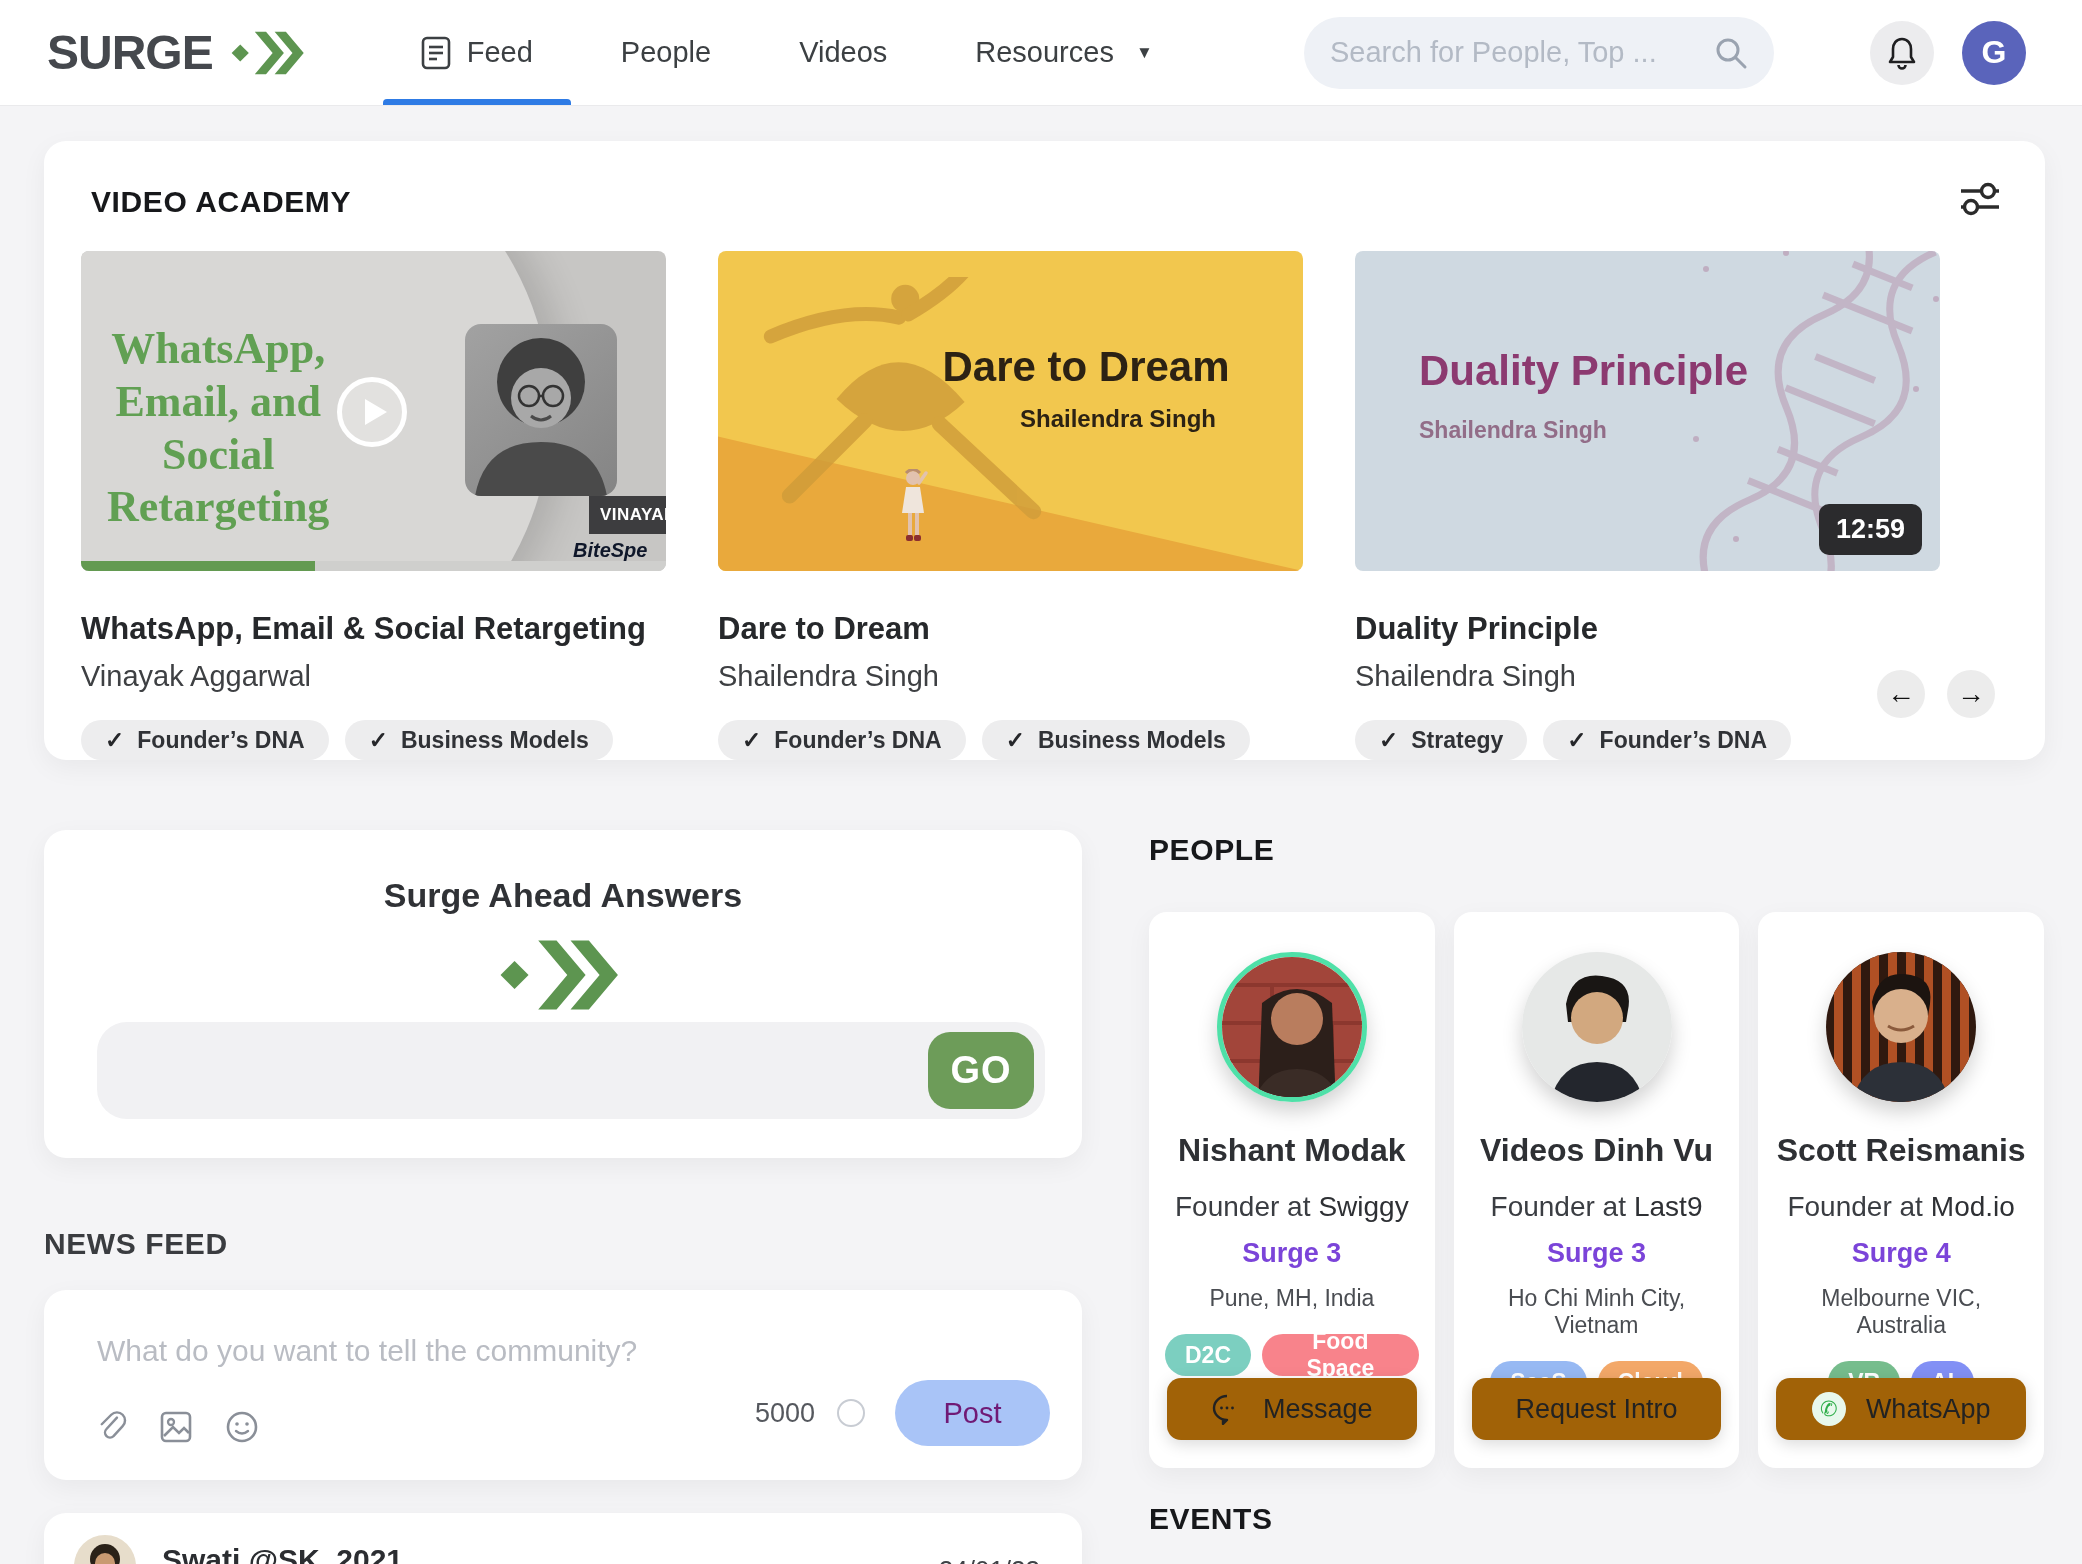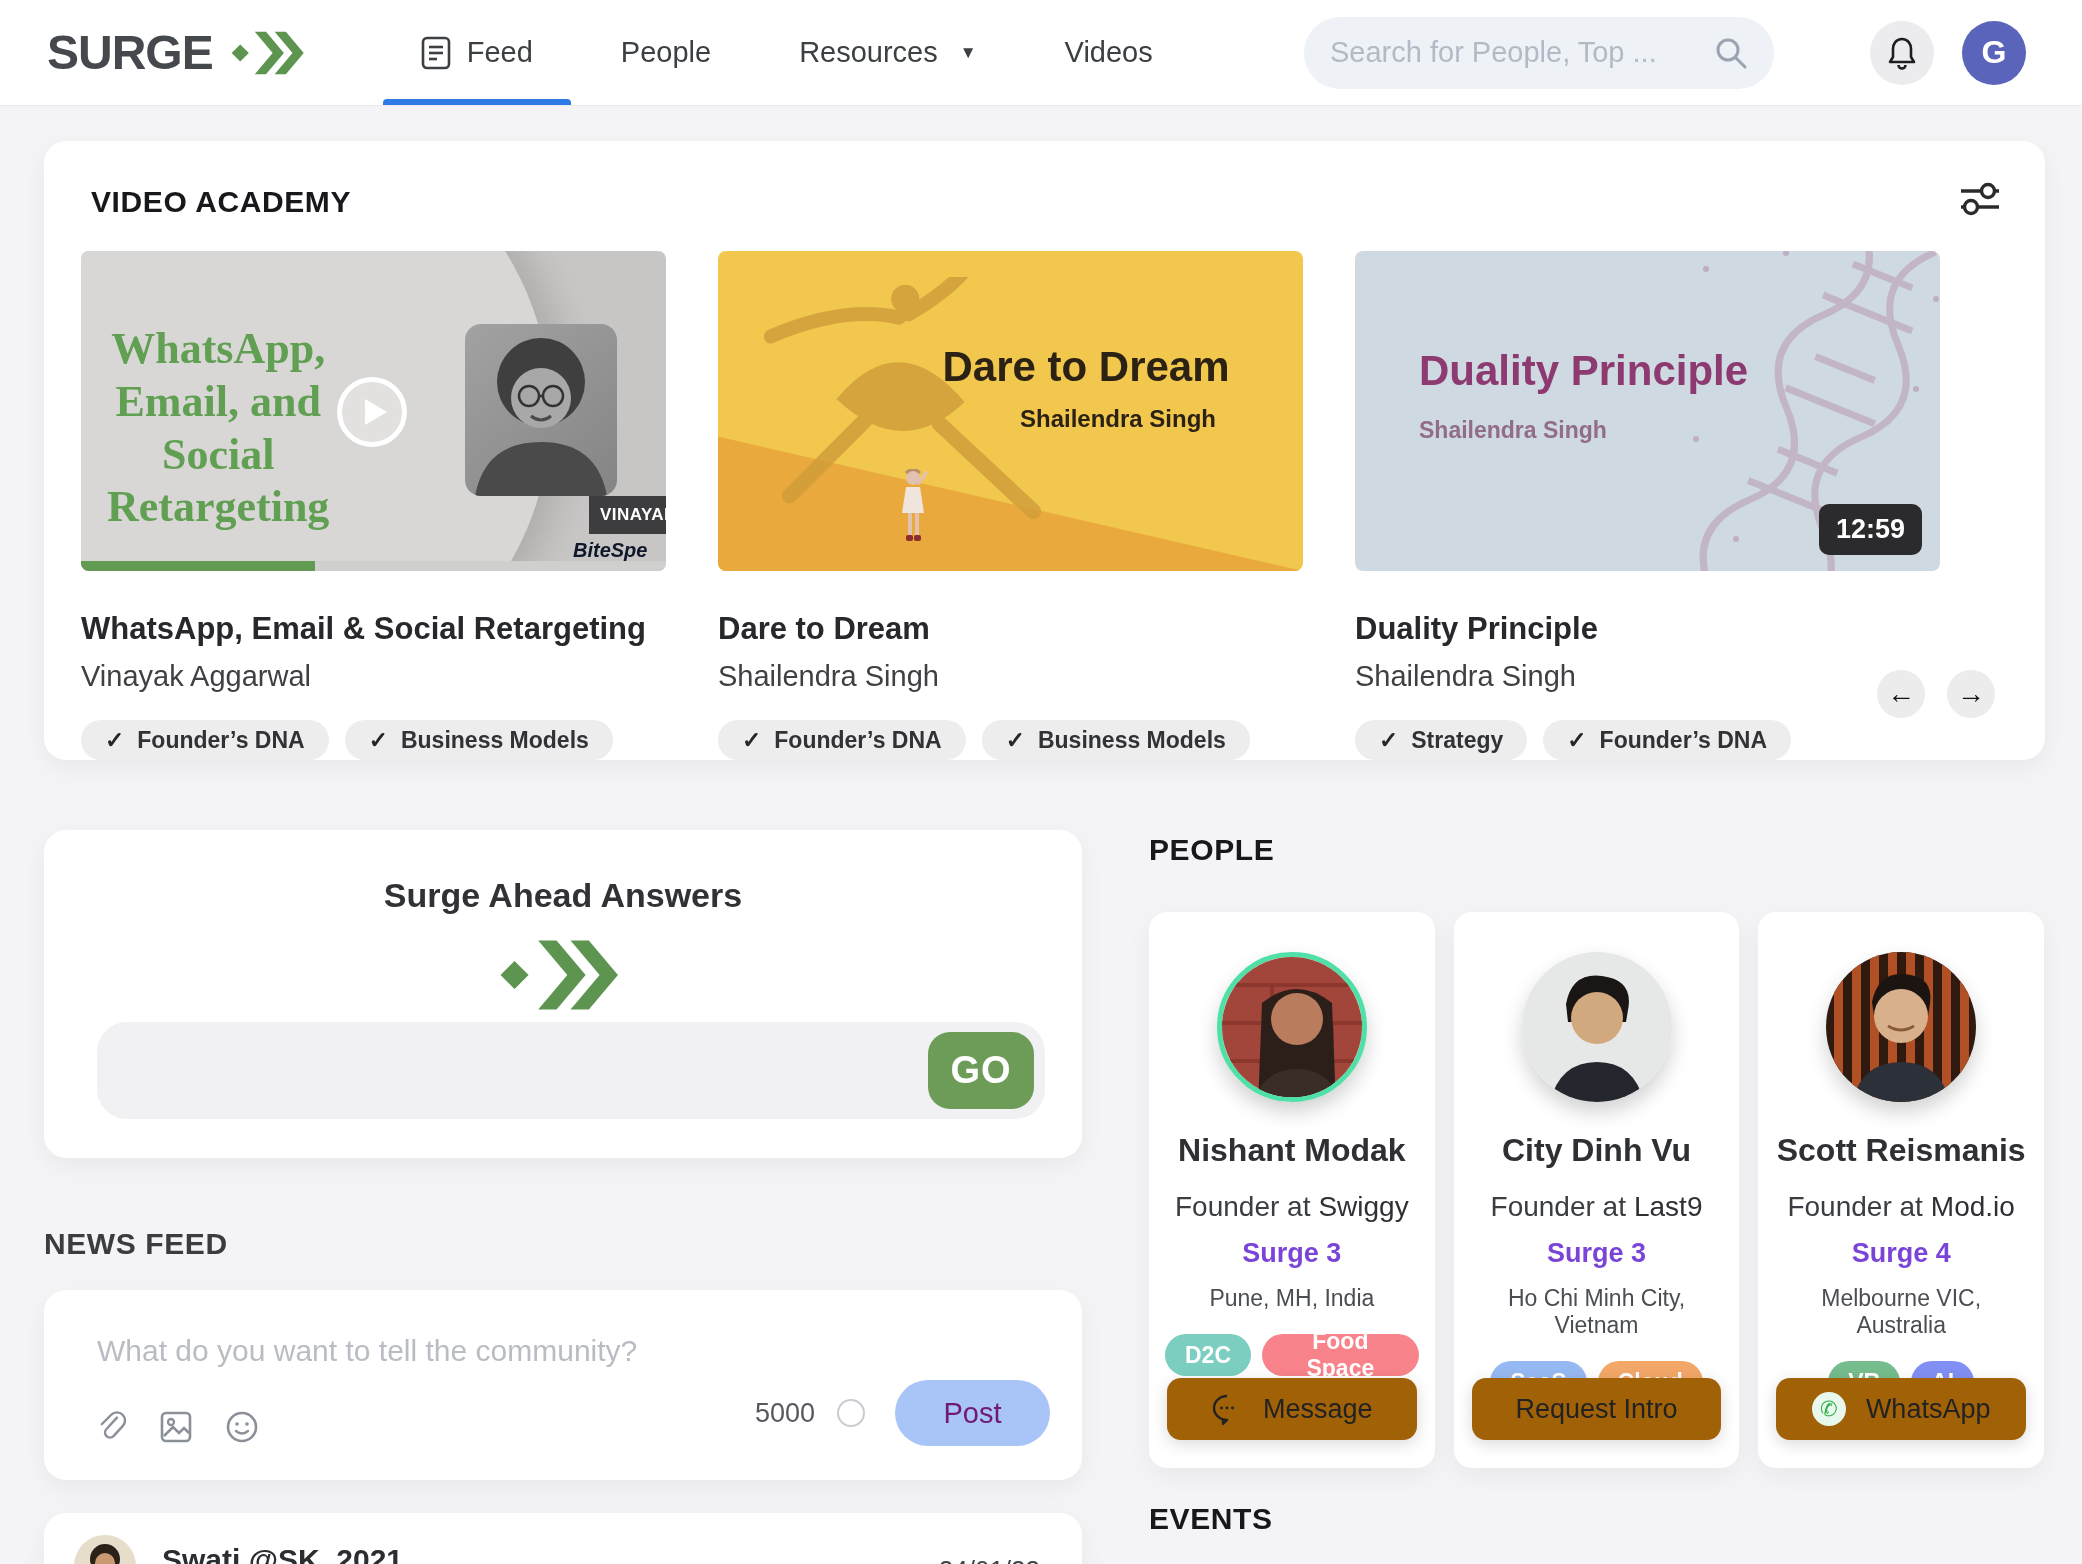--- a/index.html
+++ b/index.html
@@ -182,25 +182,25 @@
         <line x1="8" y1="11" x2="22" y2="11" stroke="#3c4043" stroke-width="2.6"></line>
         <line x1="8" y1="17" x2="22" y2="17" stroke="#3c4043" stroke-width="2.6"></line>
         <line x1="8" y1="23" x2="16" y2="23" stroke="#3c4043" stroke-width="2.6"></line>
       </svg>
       <span>Feed</span>
     </div>
     <div class="tab">
       <span>People</span>
     </div>
     <div class="tab">
+      <span>Videos</span>
+    </div>
+    <div class="tab">
       <span>Resources</span>
       <span style="font-size:17px;color:#3c4043;margin-left:6px;">▼</span>
-    </div>
-    <div class="tab">
-      <span>Videos</span>
     </div>
   </nav>
   <div class="search">
     <input type="text" placeholder="Search for People, Top ..." style="">
     <svg width="34" height="34" viewBox="0 0 34 34">
       <circle cx="14" cy="14" r="10" fill="none" stroke="#9aa3b0" stroke-width="3"></circle>
       <line x1="22" y1="22" x2="31" y2="31" stroke="#9aa3b0" stroke-width="3" stroke-linecap="round"></line>
     </svg>
   </div>
   <div class="icon-circle bell-wrap">
@@ -474,21 +474,21 @@
 
       <article class="p-card card">
         <div class="p-avatar">
           <svg width="150" height="150" viewBox="0 0 150 150">
             <rect width="150" height="150" fill="#e6e8e7"></rect>
             <path d="M44 52 Q50 20 80 24 Q112 28 106 58 L104 70 L46 70 Z" fill="#191614"></path>
             <circle cx="75" cy="66" r="26" fill="#d2a87f"></circle>
             <path d="M28 150 Q38 110 75 110 Q112 110 122 150 Z" fill="#23262d"></path>
           </svg>
         </div>
-        <div class="p-name">City Dinh Vu</div>
+        <div class="p-name">Videos Dinh Vu</div>
         <div class="p-role">
           <span>Founder at</span><span class="p-company">Last9</span>
         </div>
         <div class="p-cohort">Surge 3</div>
         <div class="p-loc">Ho Chi Minh City, Vietnam</div>
         <div class="p-tags">
           <span class="p-tag" style="background-color: rgb(151, 185, 243);">SaaS</span>
           <span class="p-tag" style="background-color: rgb(243, 168, 105);">Cloud</span>
         </div>
         <button class="p-action">

